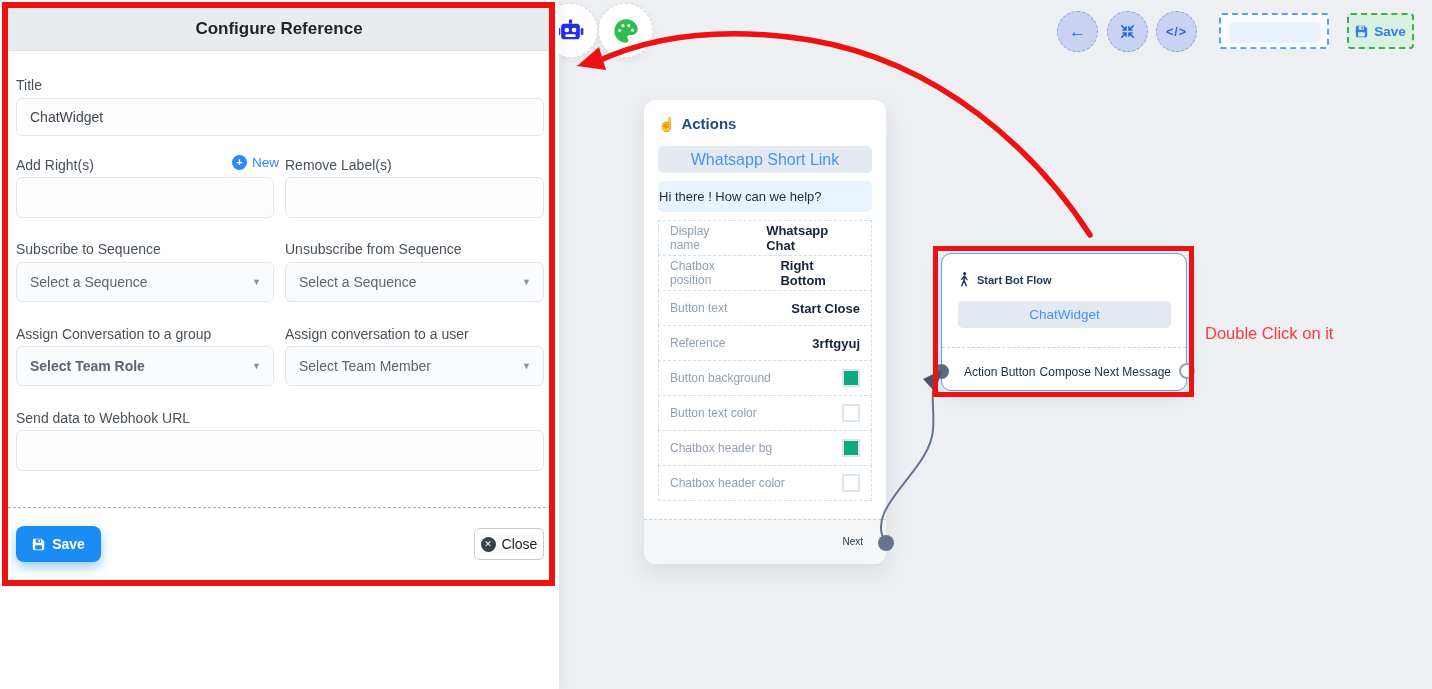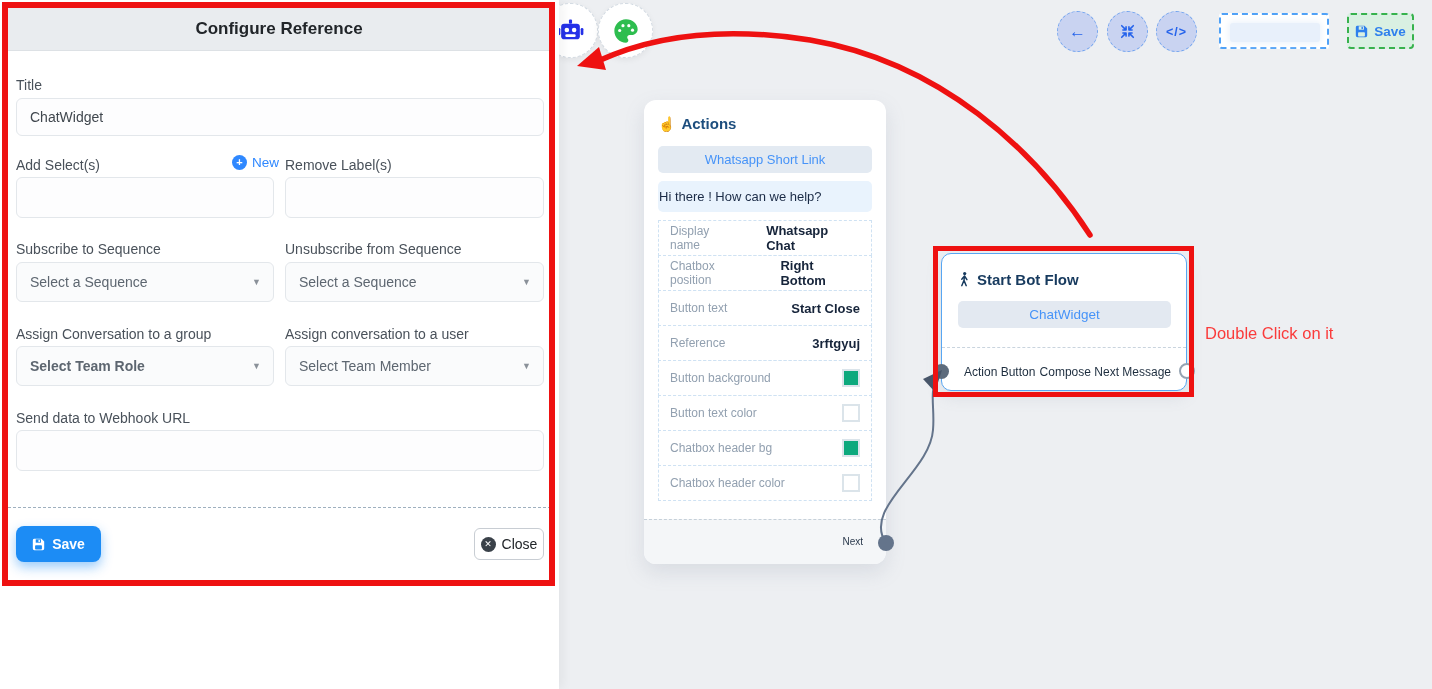--- a/index.html
+++ b/index.html
@@ -64,41 +64,41 @@
                   justify-content:center; gap:6px; color:#2f80ed; font-size:13.5px; font-weight:bold;
                   z-index:2; cursor:pointer; font-family:"Liberation Sans",sans-serif; }
 
   
   .card { position:absolute; left:644px; top:100px; width:242px; height:464px; background:#fff;
           border-radius:12px; box-shadow:0 8px 20px rgba(120,135,155,.18); z-index:4; }
   .card-title { position:absolute; left:14px; top:15px; font-size:15px; font-weight:bold; color:#1d4e7e;
                 display:flex; align-items:center; gap:6px; }
   .wa-btn { position:absolute; left:14px; top:46px; width:214px; height:27px; background:#e3eaf2;
             border-radius:5px; display:flex; align-items:center; justify-content:center;
-            color:#4693f8; font-size:13px; cursor:pointer; }
+            color:#4693f8; font-size:16px; cursor:pointer; }
   .msg-box { position:absolute; left:14px; top:81px; width:214px; height:31px; background:#e9f3fd;
              border-radius:5px; display:flex; align-items:center; padding:0 1px;
              color:#1b2b46; font-size:13px; }
   .rows { position:absolute; left:14px; top:121px; width:214px; }
   .row { height:36px; margin-top:-1px; border:1px dashed #cfe2f3; display:flex; align-items:center;
          justify-content:space-between; padding:0 11px;gap:24px; }
   .row .lbl { font-size:12px; color:#92a0b0; }
   .row .val { font-size:13px; font-weight:bold; color:#16243a; }
   .swatch { width:18px; height:18px; border:2px solid #dbe4ea; cursor:pointer; }
   .card-footer { position:absolute; left:0; bottom:0; width:100%; height:45px; background:#f4f6f8;
                  border-top:1px dashed #c6d0d9; border-radius:0 0 12px 12px; }
   .next-lbl { position:absolute; right:23px; top:16px; font-size:10px; color:#2b3a4d; }
   .port { position:absolute; border-radius:50%; }
   .port-next { right:-8px; top:15px; width:16px; height:16px; background:#64748b; cursor:pointer; }
 
   
   .node { position:absolute; left:941px; top:253px; width:246px; height:138px; background:#fff;
           border:1.5px solid #58a6f2; border-radius:10px; z-index:4;
           box-shadow:0 6px 16px rgba(120,135,155,.15); }
-  .node-title { position:absolute; left:16px; top:17px; font-size:15px; font-weight:bold; color:#173a5e;
+  .node-title { position:absolute; left:16px; top:17px; font-size:11px; font-weight:bold; color:#173a5e;
                 display:flex; align-items:center; gap:7px; }
   .node-btn { position:absolute; left:16px; top:47px; width:213px; height:27px; background:#e3e9f1;
               border-radius:5px; display:flex; align-items:center; justify-content:center;
               color:#4693f8; font-size:13.5px; cursor:pointer; }
   .node-sep { position:absolute; left:0; top:93px; width:100%; border-top:1px dashed #c9d4de; }
   .port-lbl { position:absolute; top:111px; font-size:12px; color:#1d2d3e; }
   .port-lbl.left { left:22px; }
   .port-lbl.right { right:15px; }
   .port-action { left:-8px; top:110px; width:15px; height:15px; background:#5d6b7c; cursor:pointer; }
   .port-compose { right:-9px; top:109px; width:16px; height:16px; background:#fff;
@@ -111,21 +111,21 @@
 <body>
 
 <div class="panel">
   <div class="panel-header">
     <h2>Configure Reference</h2>
   </div>
 
   <div class="f-label" style="left:16px; top:77px;">Title</div>
   <input class="t-input" style="left: 16px; top: 98px; width: 528px; height: 38px;" value="ChatWidget">
 
-  <div class="f-label" style="left:16px; top:157px;">Add Select(s)</div>
+  <div class="f-label" style="left:16px; top:157px;">Add Right(s)</div>
   <div class="new-link" style="left:232px; top:155px;">
     <span class="plus">+</span>
     <span class="nl-txt">New</span>
   </div>
   <div class="f-label" style="left:285px; top:157px;">Remove Label(s)</div>
   <input class="t-input" style="left: 16px; top: 177px; width: 258px; height: 41px;">
   <input class="t-input" style="left: 285px; top: 177px; width: 259px; height: 41px;">
 
   <div class="f-label" style="left:16px; top:241px;">Subscribe to Sequence</div>
   <div class="f-label" style="left:285px; top:241px;">Unsubscribe from Sequence</div>

